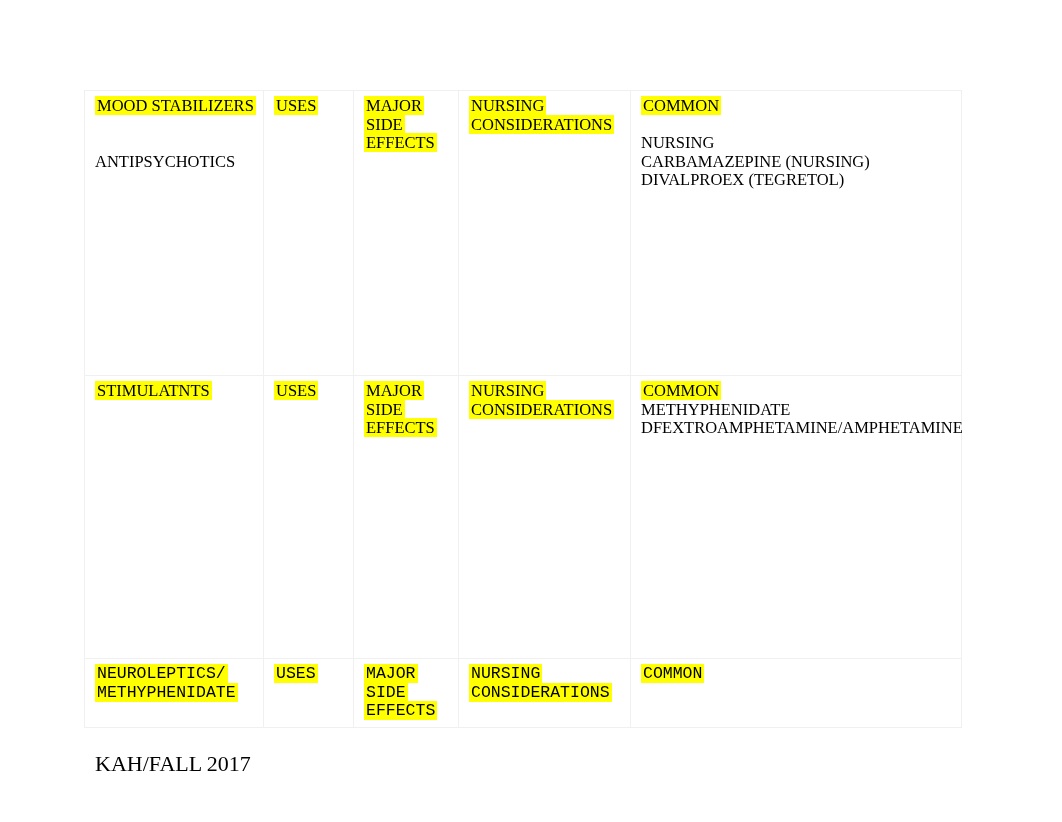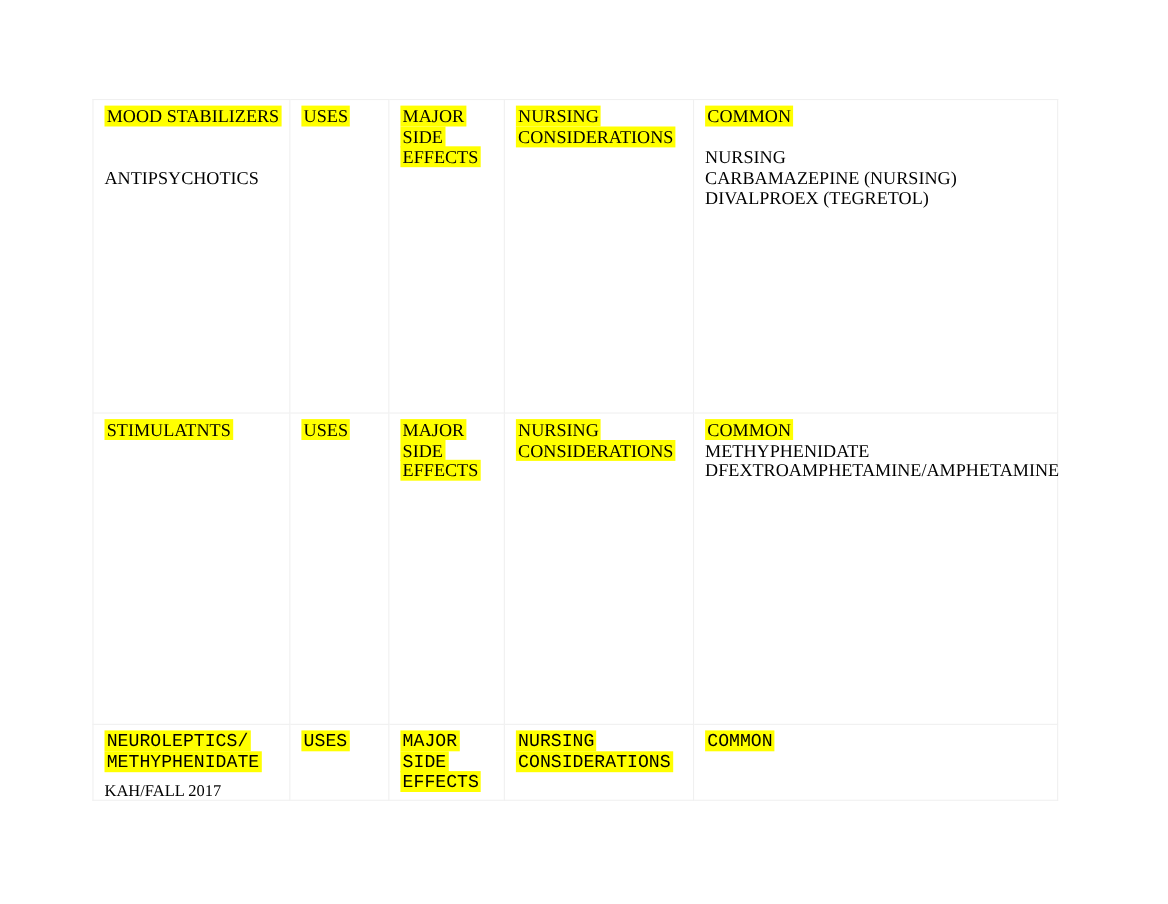--- a/index.html
+++ b/index.html
@@ -94,22 +94,22 @@
   .cell-line .hl { padding: 0 2px; }
 
   .plain { display: block; white-space: nowrap; }
 
   .spacer-line { display: block; height: 18.6px; }
 
   
   .doc-footer {
     position: absolute;
     left: 95px;
-    top: 708px;
-    font-size: 15px;
+    top: 752px;
+    font-size: 22px;
     line-height: 24px;
     white-space: nowrap;
   }
 </style>
 </head>
 <body>
 
 <div class="page">
 
 

